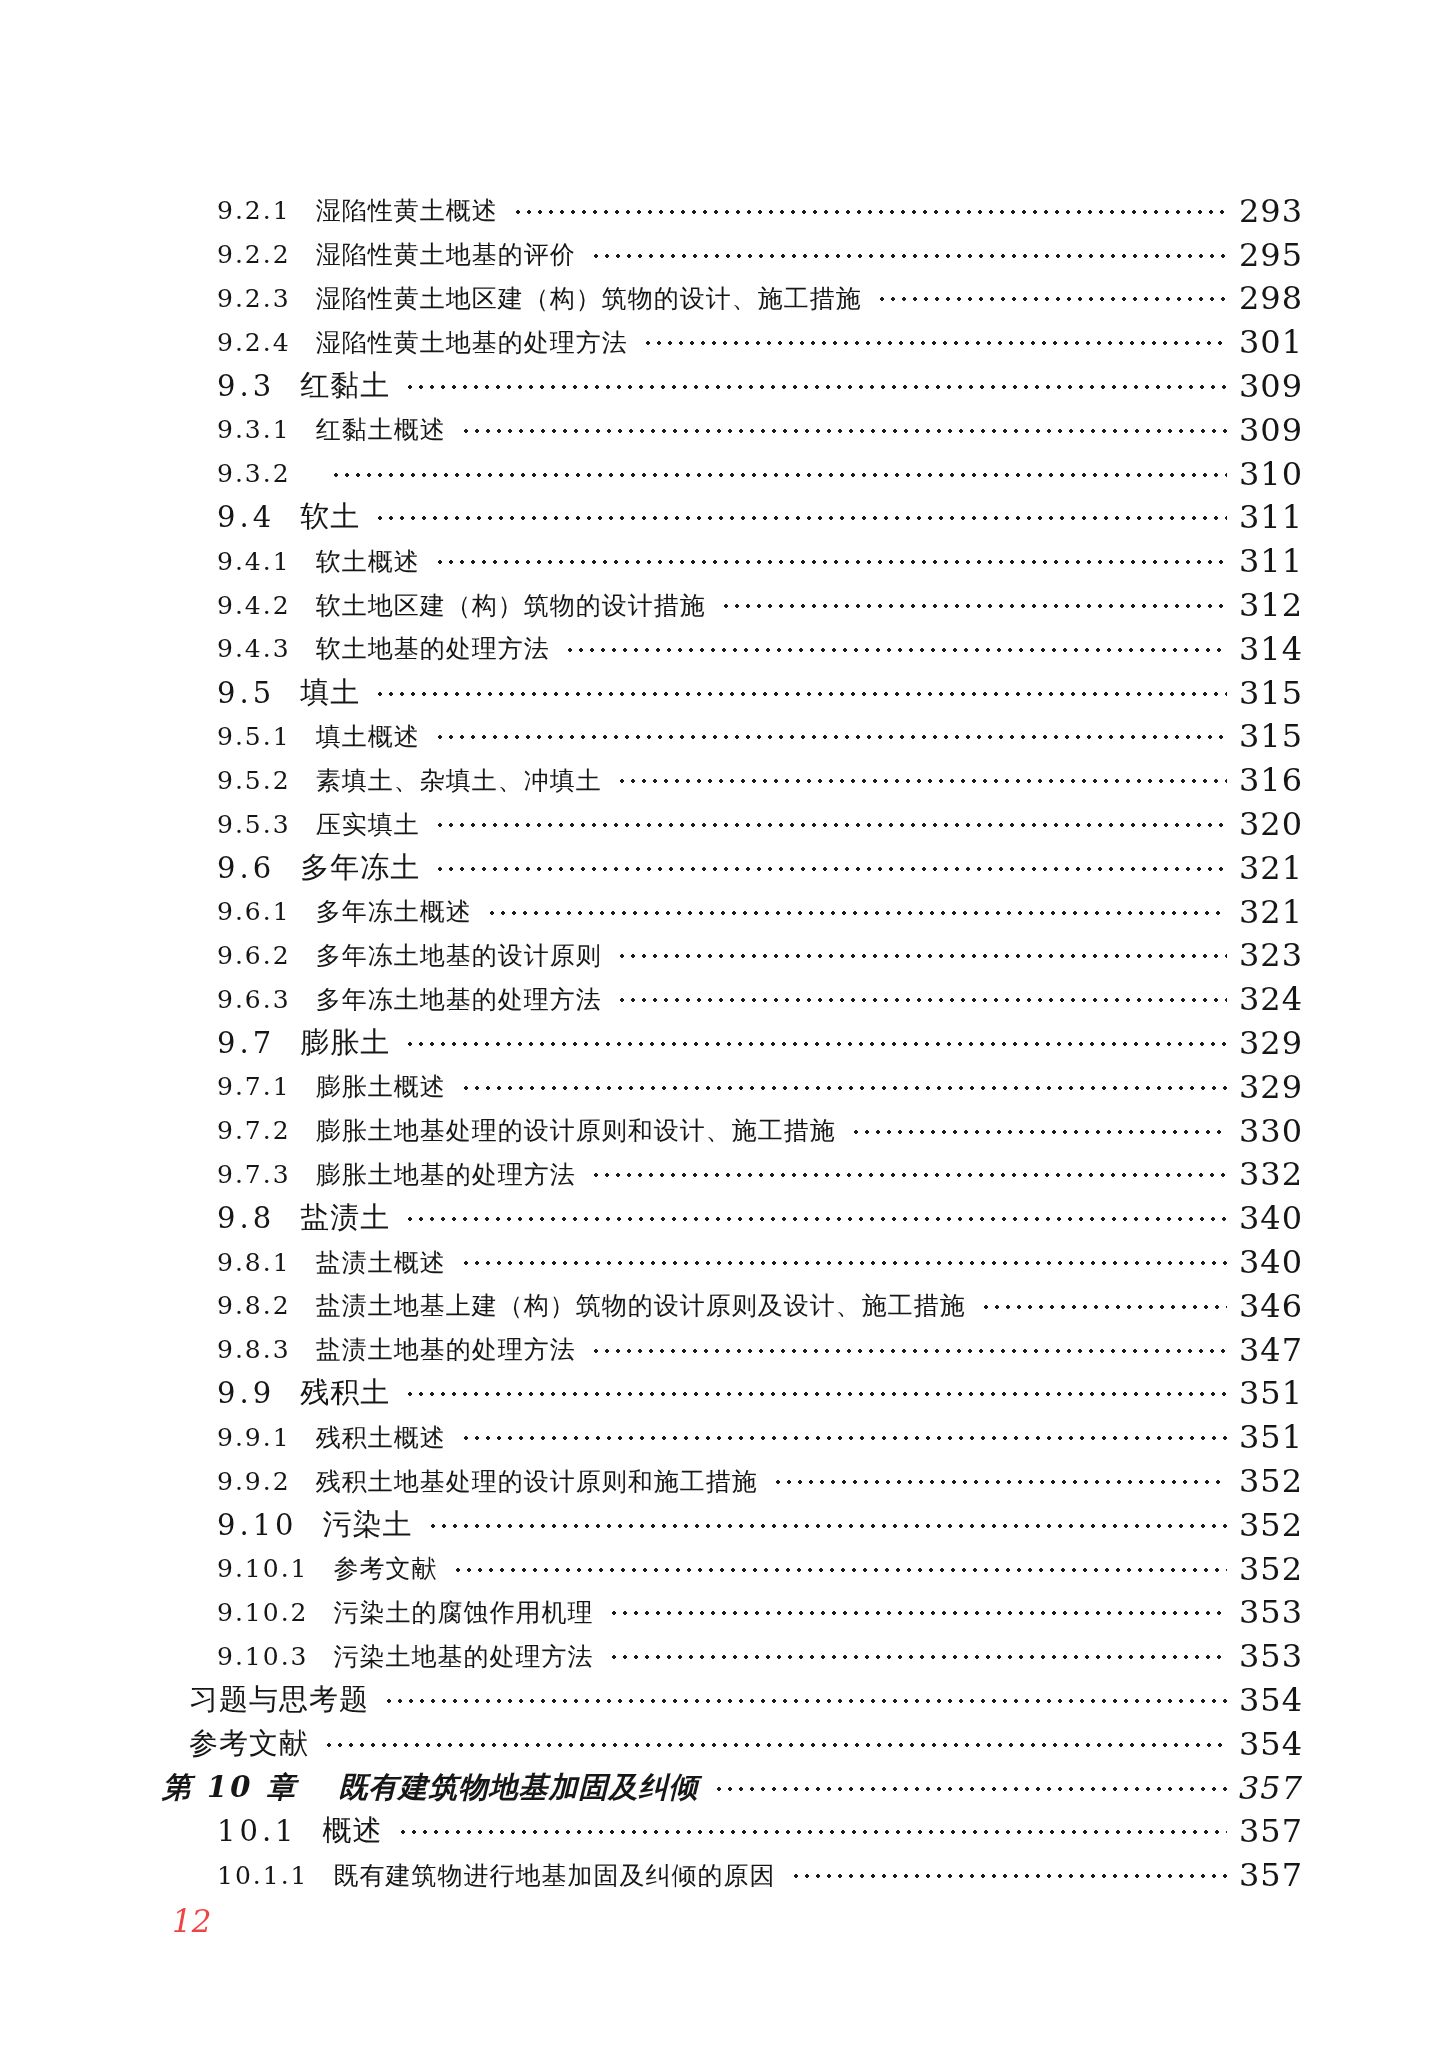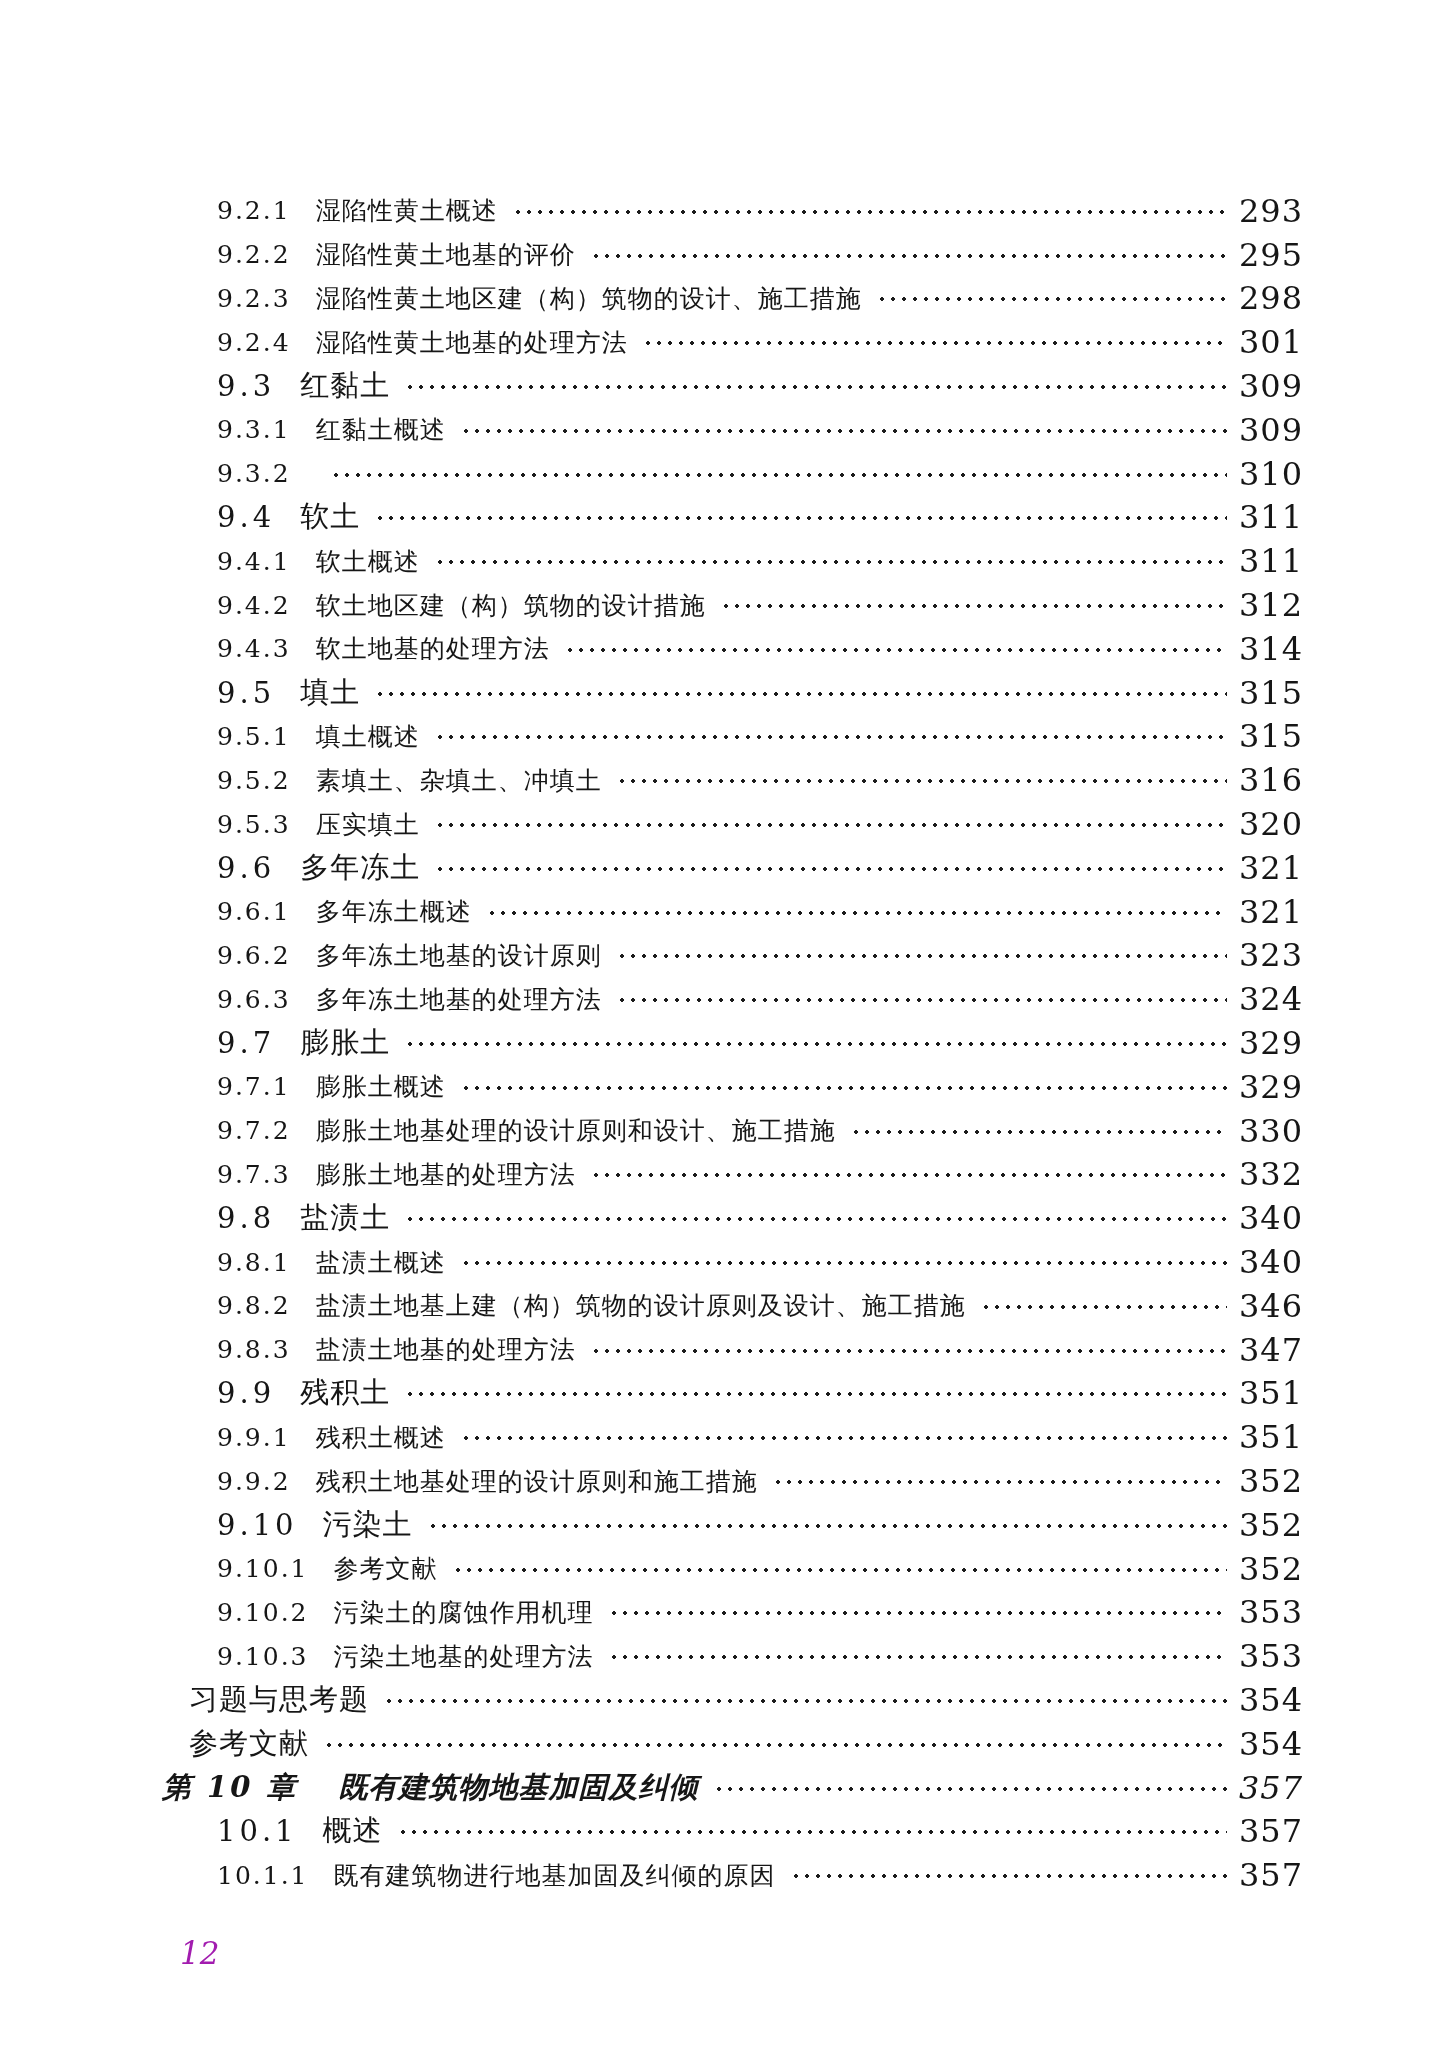--- a/index.html
+++ b/index.html
@@ -69,27 +69,26 @@
   .page-num {
     flex: 0 0 auto;
     width: 64px;
     text-align: right;
     font-size: 32px;
     font-weight: normal;
     letter-spacing: 1px;
   }
   .footer-page-number {
     position: absolute;
-    left: 180px;
+    left: 172px;
     top: 1903px;
     font-size: 31px;
     font-style: italic;
     font-family: "DejaVu Serif", "Liberation Serif", serif;
-    color: #a21caf;
-    margin-top: 32px;
+    color: #ef4444;
   }
 </style>
 </head>
 <body>
 
 <div class="page">
   <div class="toc" id="toc-list">
       <div class="row level3">
         <span class="num">9.2.1</span>
         <span class="title">湿陷性黄土概述</span>

